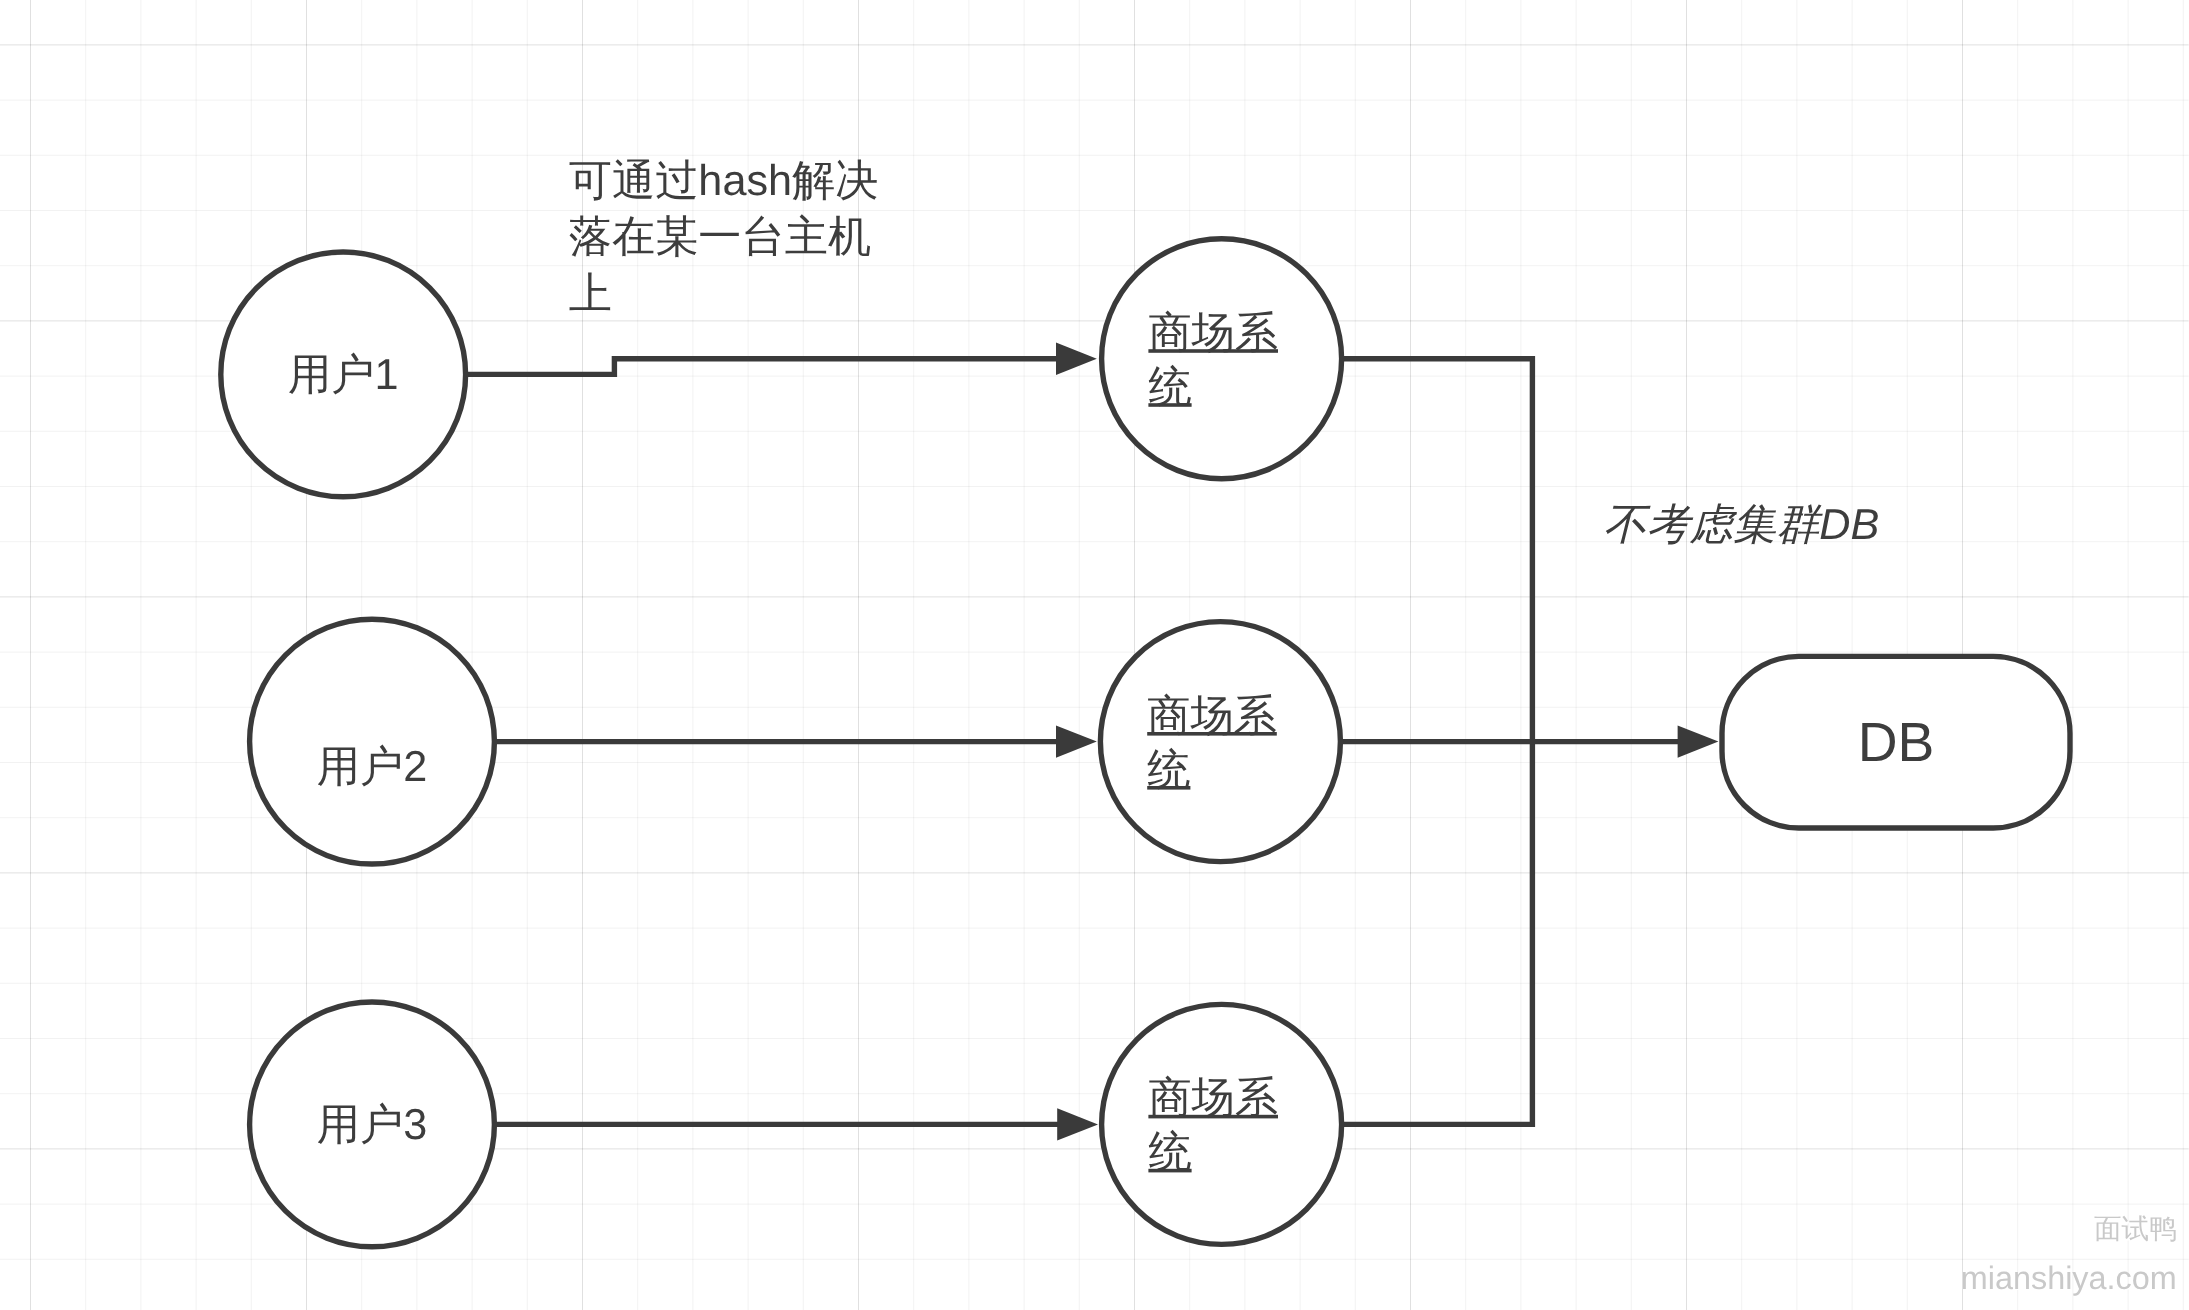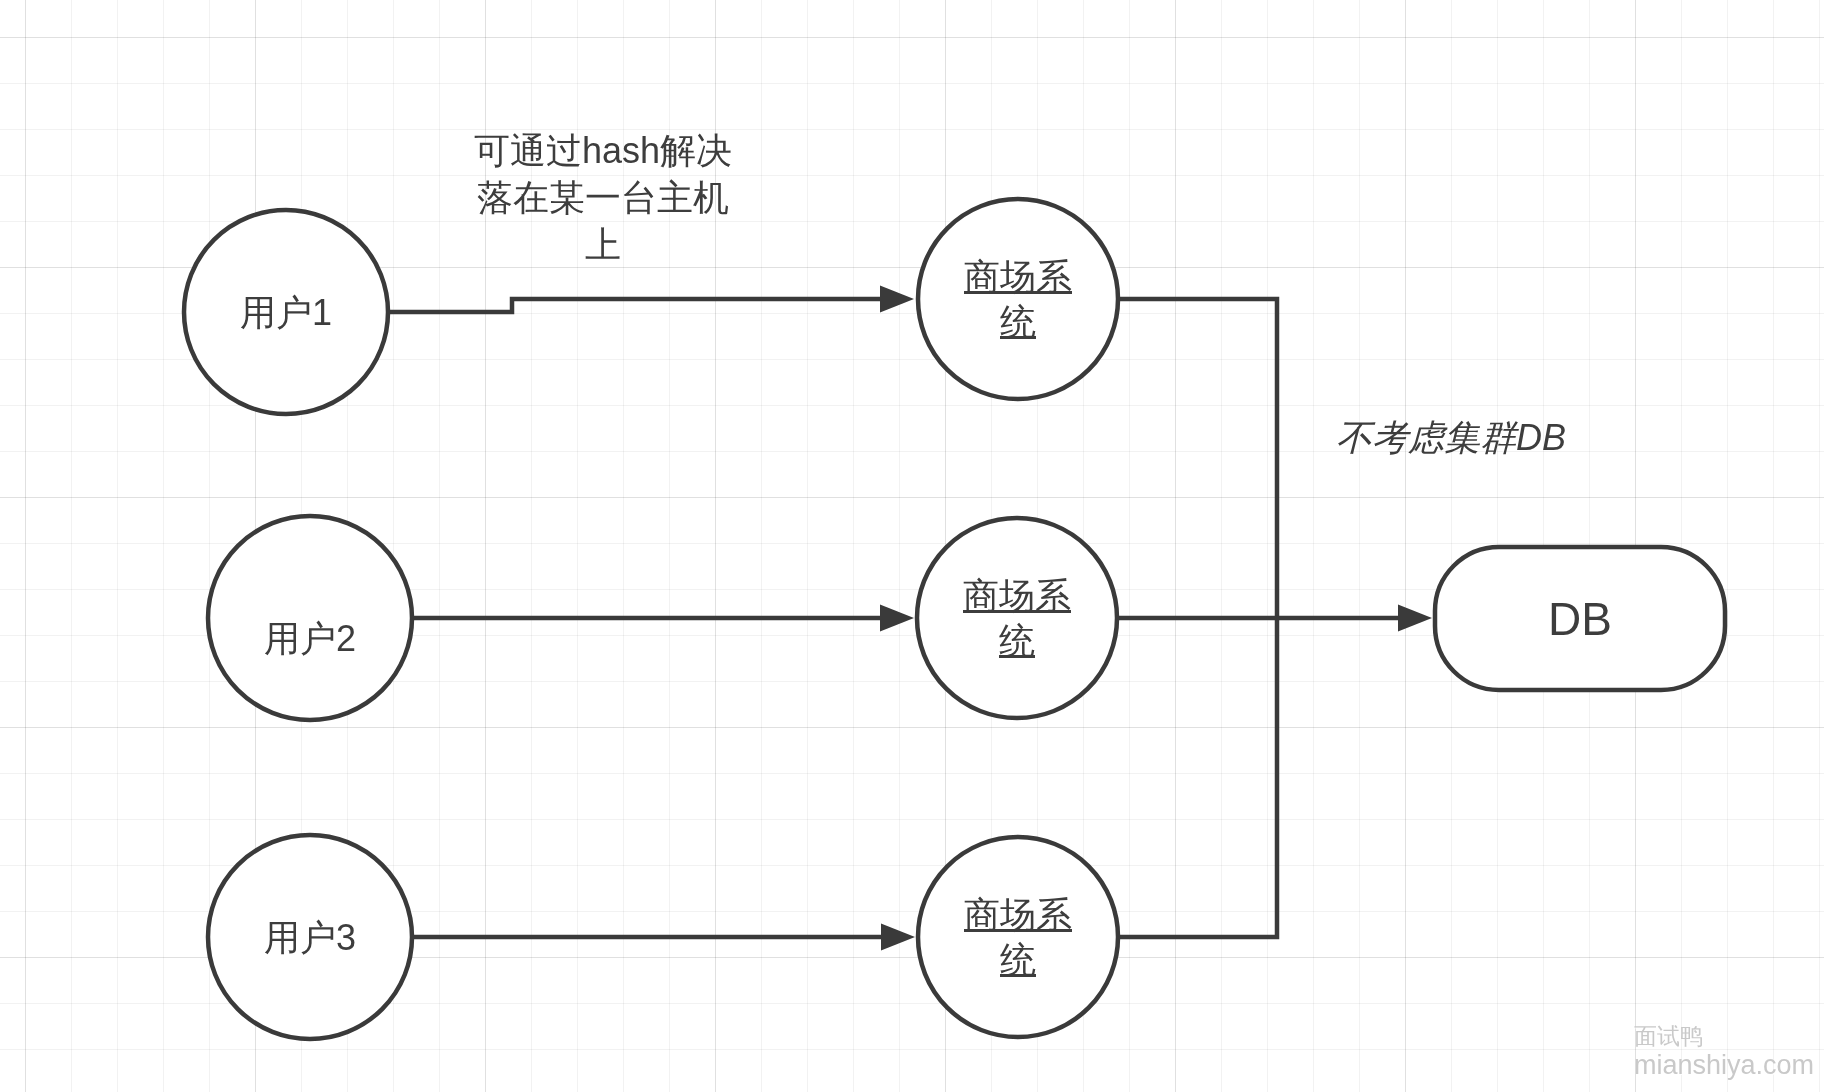--- a/index.html
+++ b/index.html
@@ -32,21 +32,20 @@
   .label-layer {
     position: absolute;
     left: 0; top: 0;
     width: 1824px;
     height: 1092px;
     pointer-events: none;
   }
   .lbl {
     position: absolute;
     transform: translate(-50%, -50%);
-    text-align: center;
     color: #3d3d3d;
     font-size: 36px;
     line-height: 45px;
     white-space: pre-line;
   }
   .lbl.node {
     white-space: normal;
   }
   .lbl.mall {
     width: 122px;
@@ -61,27 +60,27 @@
   }
   .lbl.note-db {
     white-space: nowrap;
     font-weight: 500;
     font-style: italic;
   }
   .watermark {
     position: absolute;
     right: 10px;
     bottom: 10px;
-    text-align: left;
+    text-align: right;
     color: #c9c9c9;
     text-shadow: 1px 1px 0 rgba(255,255,255,0.95);
     line-height: 1.18;
   }
   .watermark .brand { font-size: 23px; }
-  .watermark .site  { font-size: 27px; }
+  .watermark .site  { font-size: 27px; margin-top: 12px; }
 </style>
 </head>
 <body>
 
 <div class="canvas">
 
   <svg class="diagram" viewBox="0 0 1824 1092">
 
     <g fill="none" stroke-width="4.5" stroke-linejoin="miter" stroke="#3a3a3a">
       <path d="M 388 312 H 512 V 299 H 884"></path>

